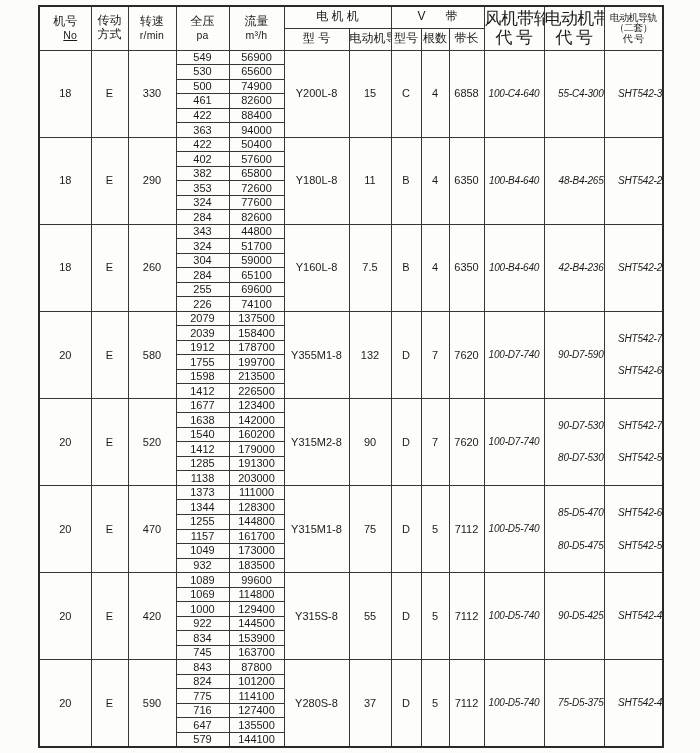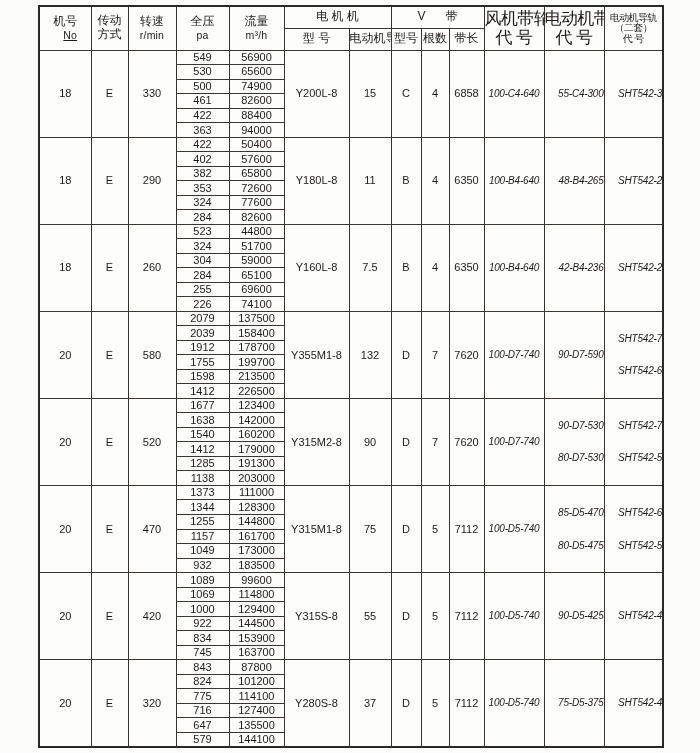--- a/index.html
+++ b/index.html
@@ -204,21 +204,21 @@
           <td>77600</td>
         </tr>
         <tr>
           <td>284</td>
           <td>82600</td>
         </tr>
         <tr>
           <td rowspan="6">18</td>
           <td rowspan="6">E</td>
           <td rowspan="6">260</td>
-          <td>523</td>
+          <td>343</td>
           <td>44800</td>
           <td rowspan="6">Y160L-8</td>
           <td rowspan="6">7.5</td>
           <td rowspan="6">B</td>
           <td rowspan="6">4</td>
           <td rowspan="6">6350</td>
           <td rowspan="6" class="code">100-B4-640</td>
           <td rowspan="6" class="code rel">
             <div class="stack single">
               <div>42-B4-236</div>
@@ -423,21 +423,21 @@
           <td>834</td>
           <td>153900</td>
         </tr>
         <tr>
           <td>745</td>
           <td>163700</td>
         </tr>
         <tr>
           <td rowspan="6">20</td>
           <td rowspan="6">E</td>
-          <td rowspan="6">320</td>
+          <td rowspan="6">590</td>
           <td>843</td>
           <td>87800</td>
           <td rowspan="6">Y280S-8</td>
           <td rowspan="6">37</td>
           <td rowspan="6">D</td>
           <td rowspan="6">5</td>
           <td rowspan="6">7112</td>
           <td rowspan="6" class="code">100-D5-740</td>
           <td rowspan="6" class="code rel">
             <div class="stack single">

